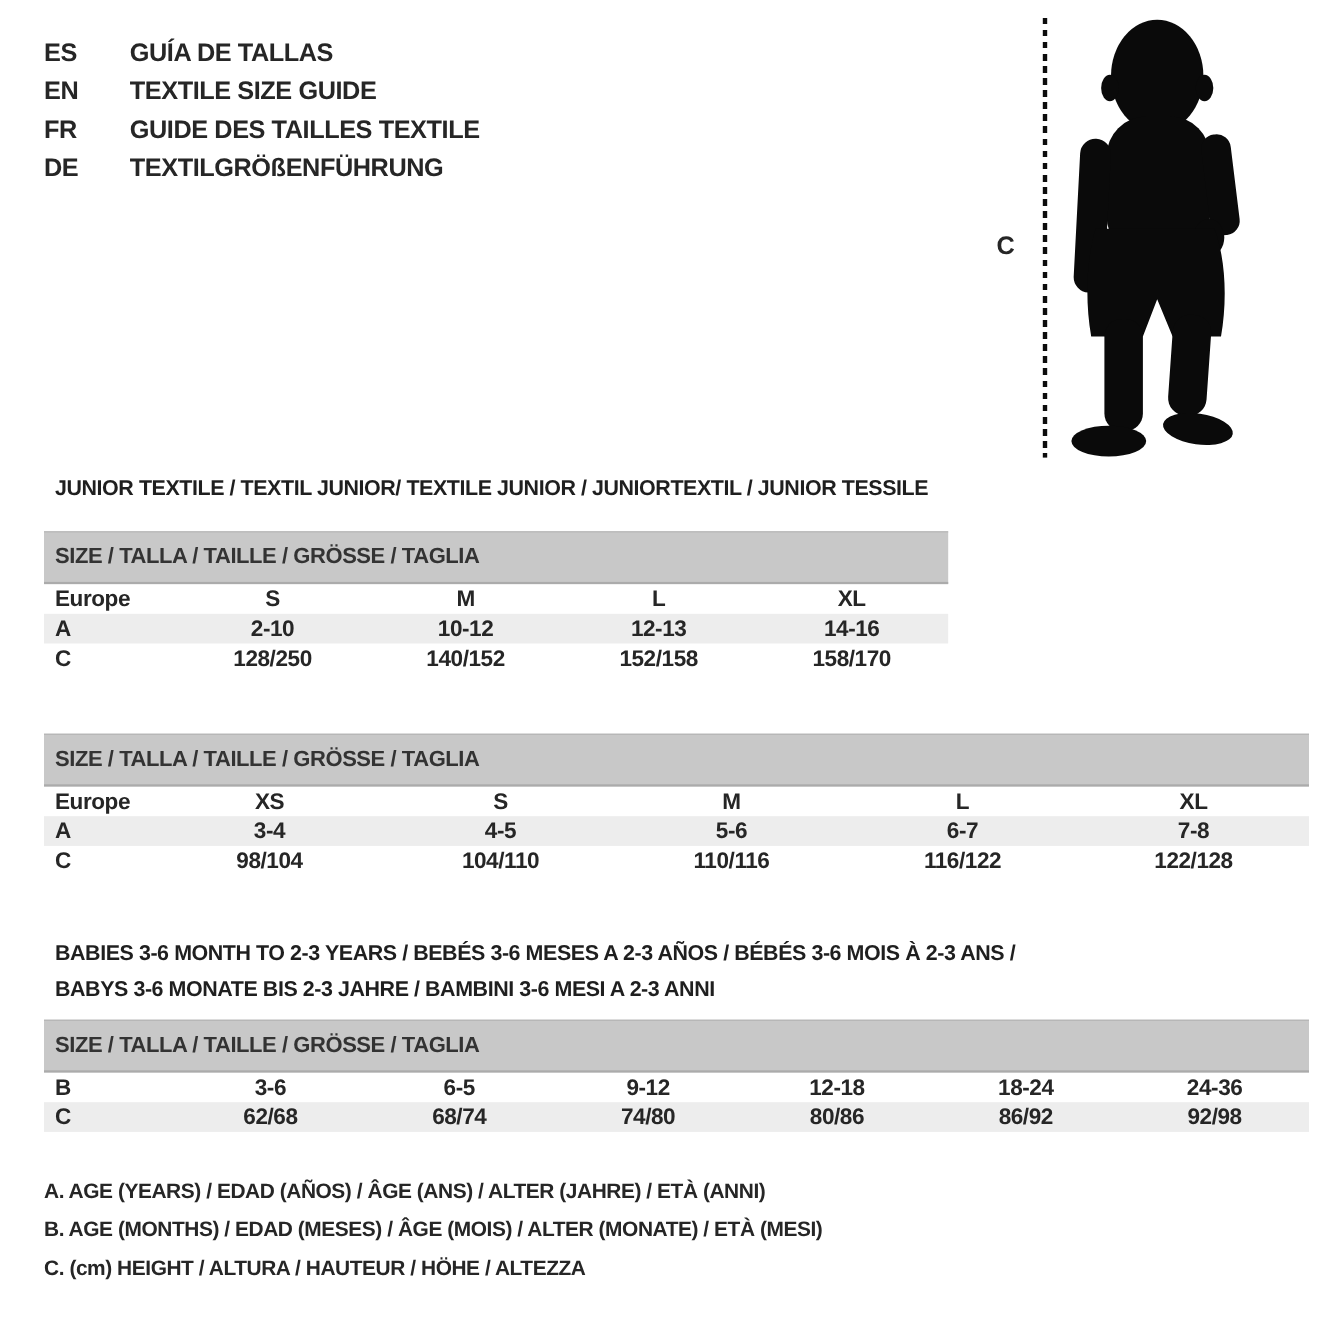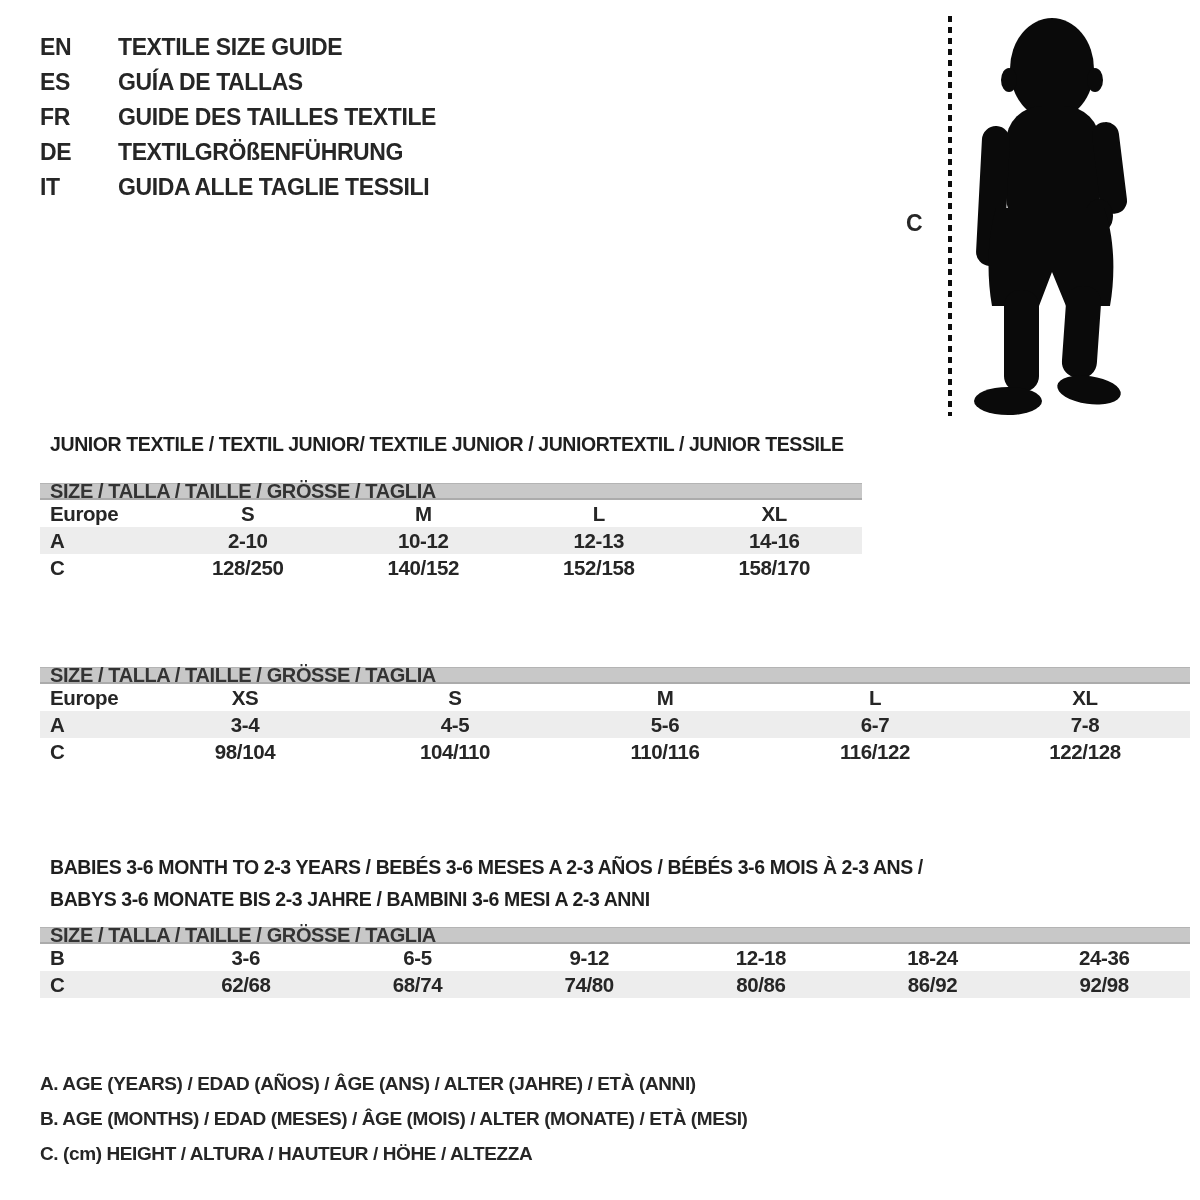--- a/index.html
+++ b/index.html
@@ -26,21 +26,21 @@
   .toddler { position:absolute; left:962px; top:14px; }
 
   
   .sec { position:absolute; left:40px; }
   .sec h2 { margin:0; padding-left:10px; font-size:19.5px; line-height:23px; color:#1f1f1f; }
   .sec h2.two-line div { line-height:32px; }
   .sub-a { font-size:12px; vertical-align:-4px; }
 
   .tbl { width:100%; }
   .thead {
-    height:17px; background:#c8c8c8; display:flex; align-items:center;
+    height:48px; background:#c8c8c8; display:flex; align-items:center;
     padding-left:10px; font-size:20px; color:#333;
     border-top:1px solid #b4b4b4; border-bottom:2px solid #ababab;
   }
   .row { display:flex; height:27px; align-items:center; font-size:20.5px; }
   .row.shaded { background:#ededed; }
   .row .lbl { padding-left:10px; }
   .cell { flex:1; text-align:center; }
 
   .sec1 { top:433px; width:822px; }
   .sec1 .tbl { margin-top:27px; }
@@ -58,38 +58,34 @@
   .notes { position:absolute; left:40px; top:1066px; }
   .note-line { height:35px; line-height:35px; font-size:19px; }
 </style>
 </head>
 <body>
 
 <div class="canvas">
 
   <header class="langs">
     <div class="lang-row">
+      <span class="lang-code">ES</span>
+      <span class="lang-label">GUÍA DE TALLAS</span>
+    </div>
+    <div class="lang-row">
       <span class="lang-code">EN</span>
       <span class="lang-label">TEXTILE SIZE GUIDE</span>
-    </div>
-    <div class="lang-row">
-      <span class="lang-code">ES</span>
-      <span class="lang-label">GUÍA DE TALLAS</span>
     </div>
     <div class="lang-row">
       <span class="lang-code">FR</span>
       <span class="lang-label">GUIDE DES TAILLES TEXTILE</span>
     </div>
     <div class="lang-row">
       <span class="lang-code">DE</span>
       <span class="lang-label">TEXTILGRÖßENFÜHRUNG</span>
-    </div>
-    <div class="lang-row">
-      <span class="lang-code">IT</span>
-      <span class="lang-label">GUIDA ALLE TAGLIE TESSILI</span>
     </div>
   </header>
 
   <span class="c-label">C</span>
   <div class="dash-line"></div>
   <svg class="toddler" width="180" height="406" viewBox="0 0 180 406" aria-hidden="true">
     <g fill="#0a0a0a">
       <ellipse cx="90" cy="55" rx="42" ry="51"></ellipse>
       <ellipse cx="47" cy="66" rx="8" ry="12"></ellipse>
       <ellipse cx="133" cy="66" rx="8" ry="12"></ellipse>

